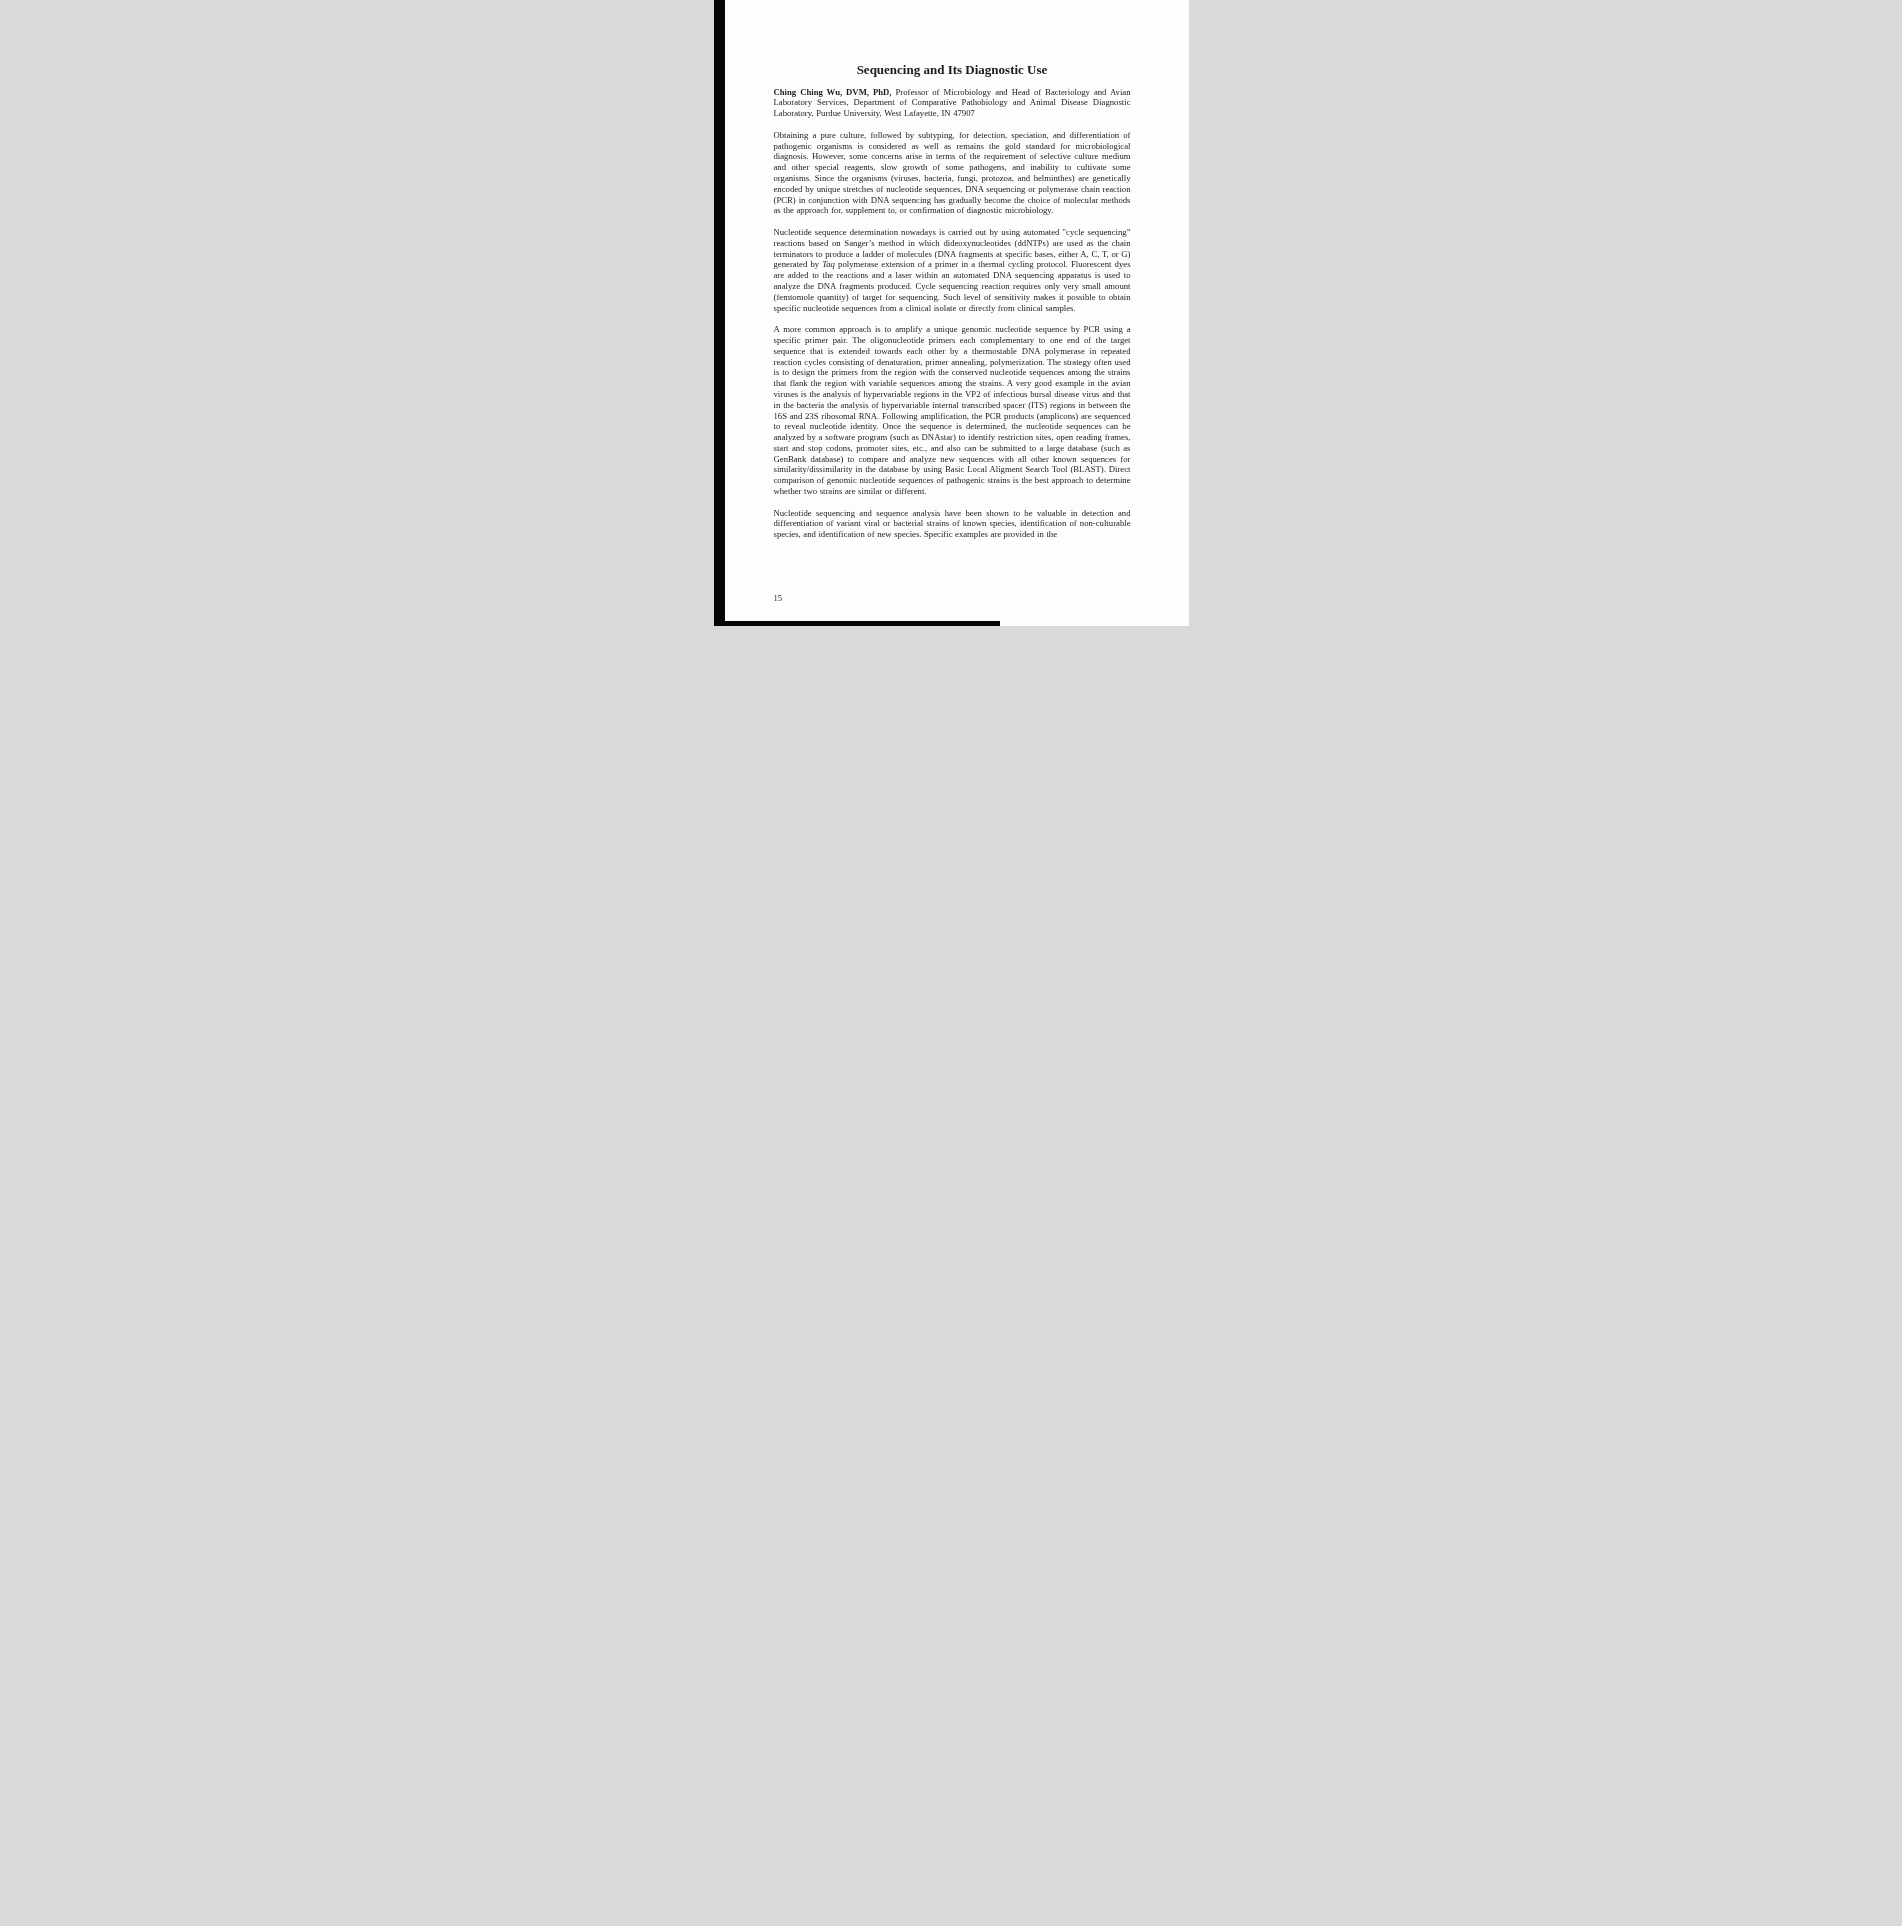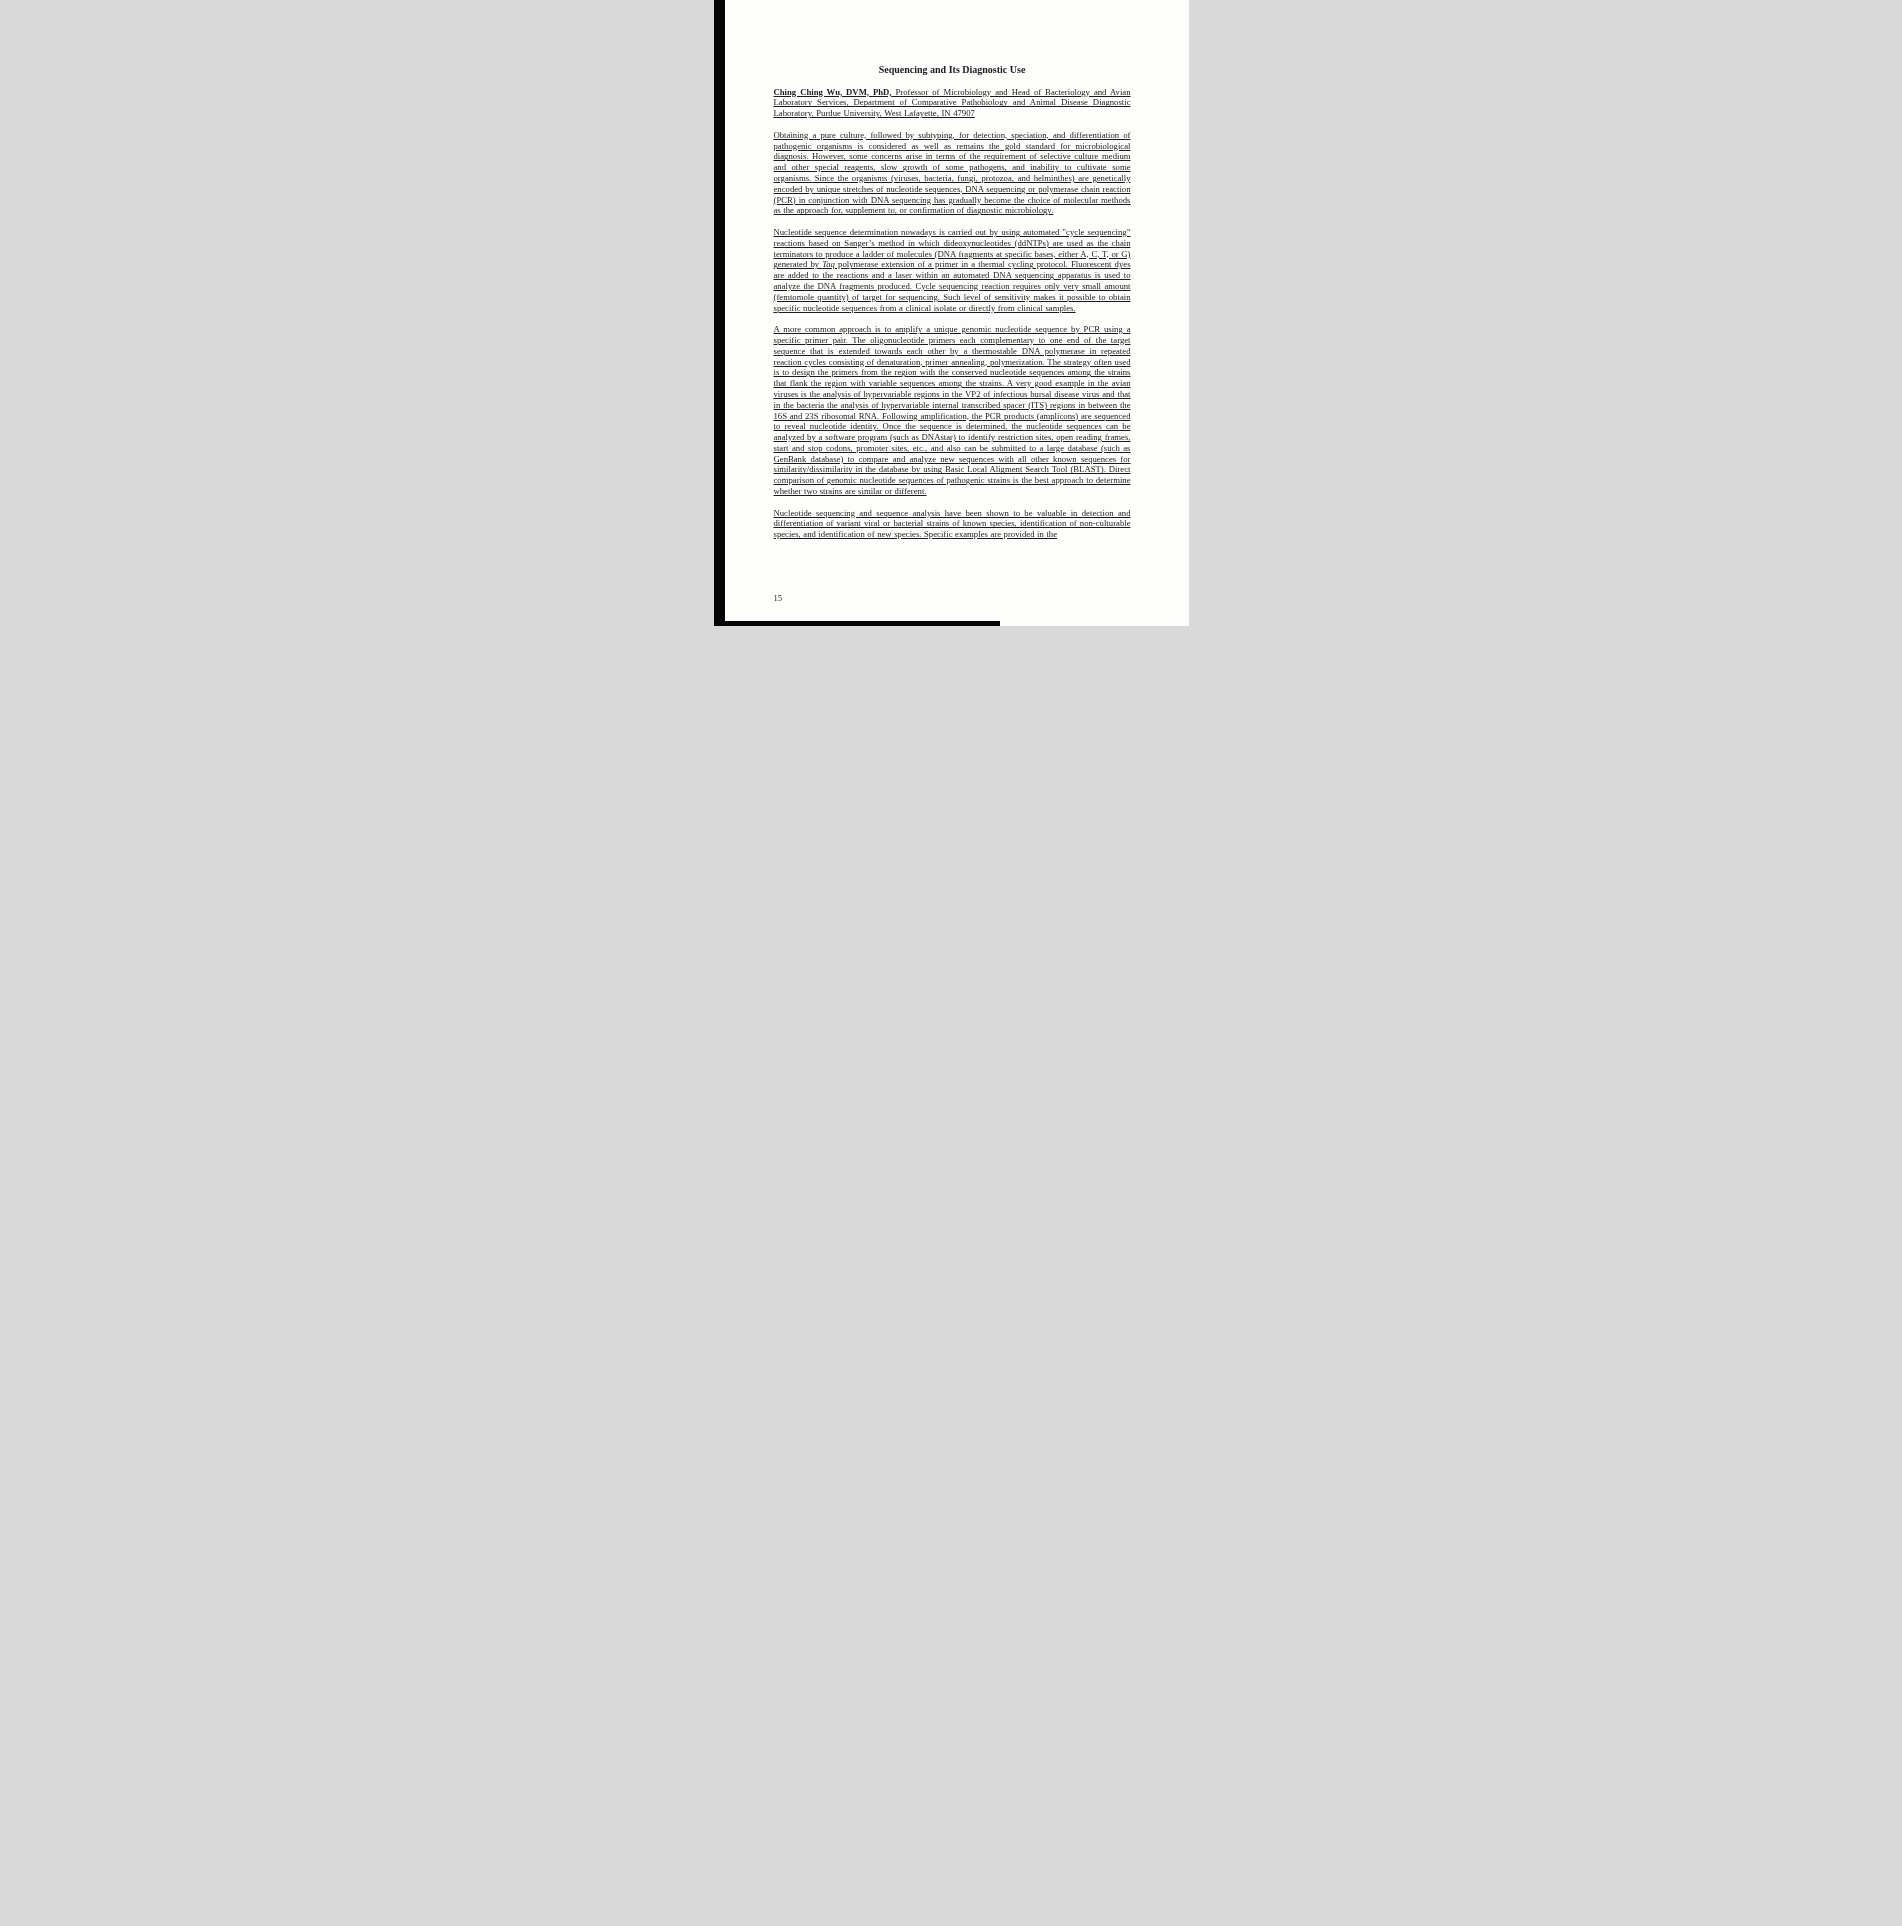--- a/index.html
+++ b/index.html
@@ -33,33 +33,32 @@
     height: 5px;
     background: #050505;
   }
   .content {
     position: absolute;
     left: 60px;
     top: 65px;
     width: 357px;
   }
   .title {
-    font-size: 10px;
+    font-size: 13px;
     font-weight: bold;
     text-align: center;
     margin: 0 0 10.8px 0;
     line-height: 10.8px;
   }
   .para {
     font-size: 8.7px;
     line-height: 10.8px;
     text-align: justify;
     margin: 0 0 10.8px 0;
     word-spacing: 0.4px;
-    text-decoration: underline;
   }
   .para:last-of-type {
     margin-bottom: 12px;
   }
   .bold { font-weight: bold; }
   .italic { font-style: italic; }
   .page-number {
     position: absolute;
     left: 60px;
     top: 593px;

